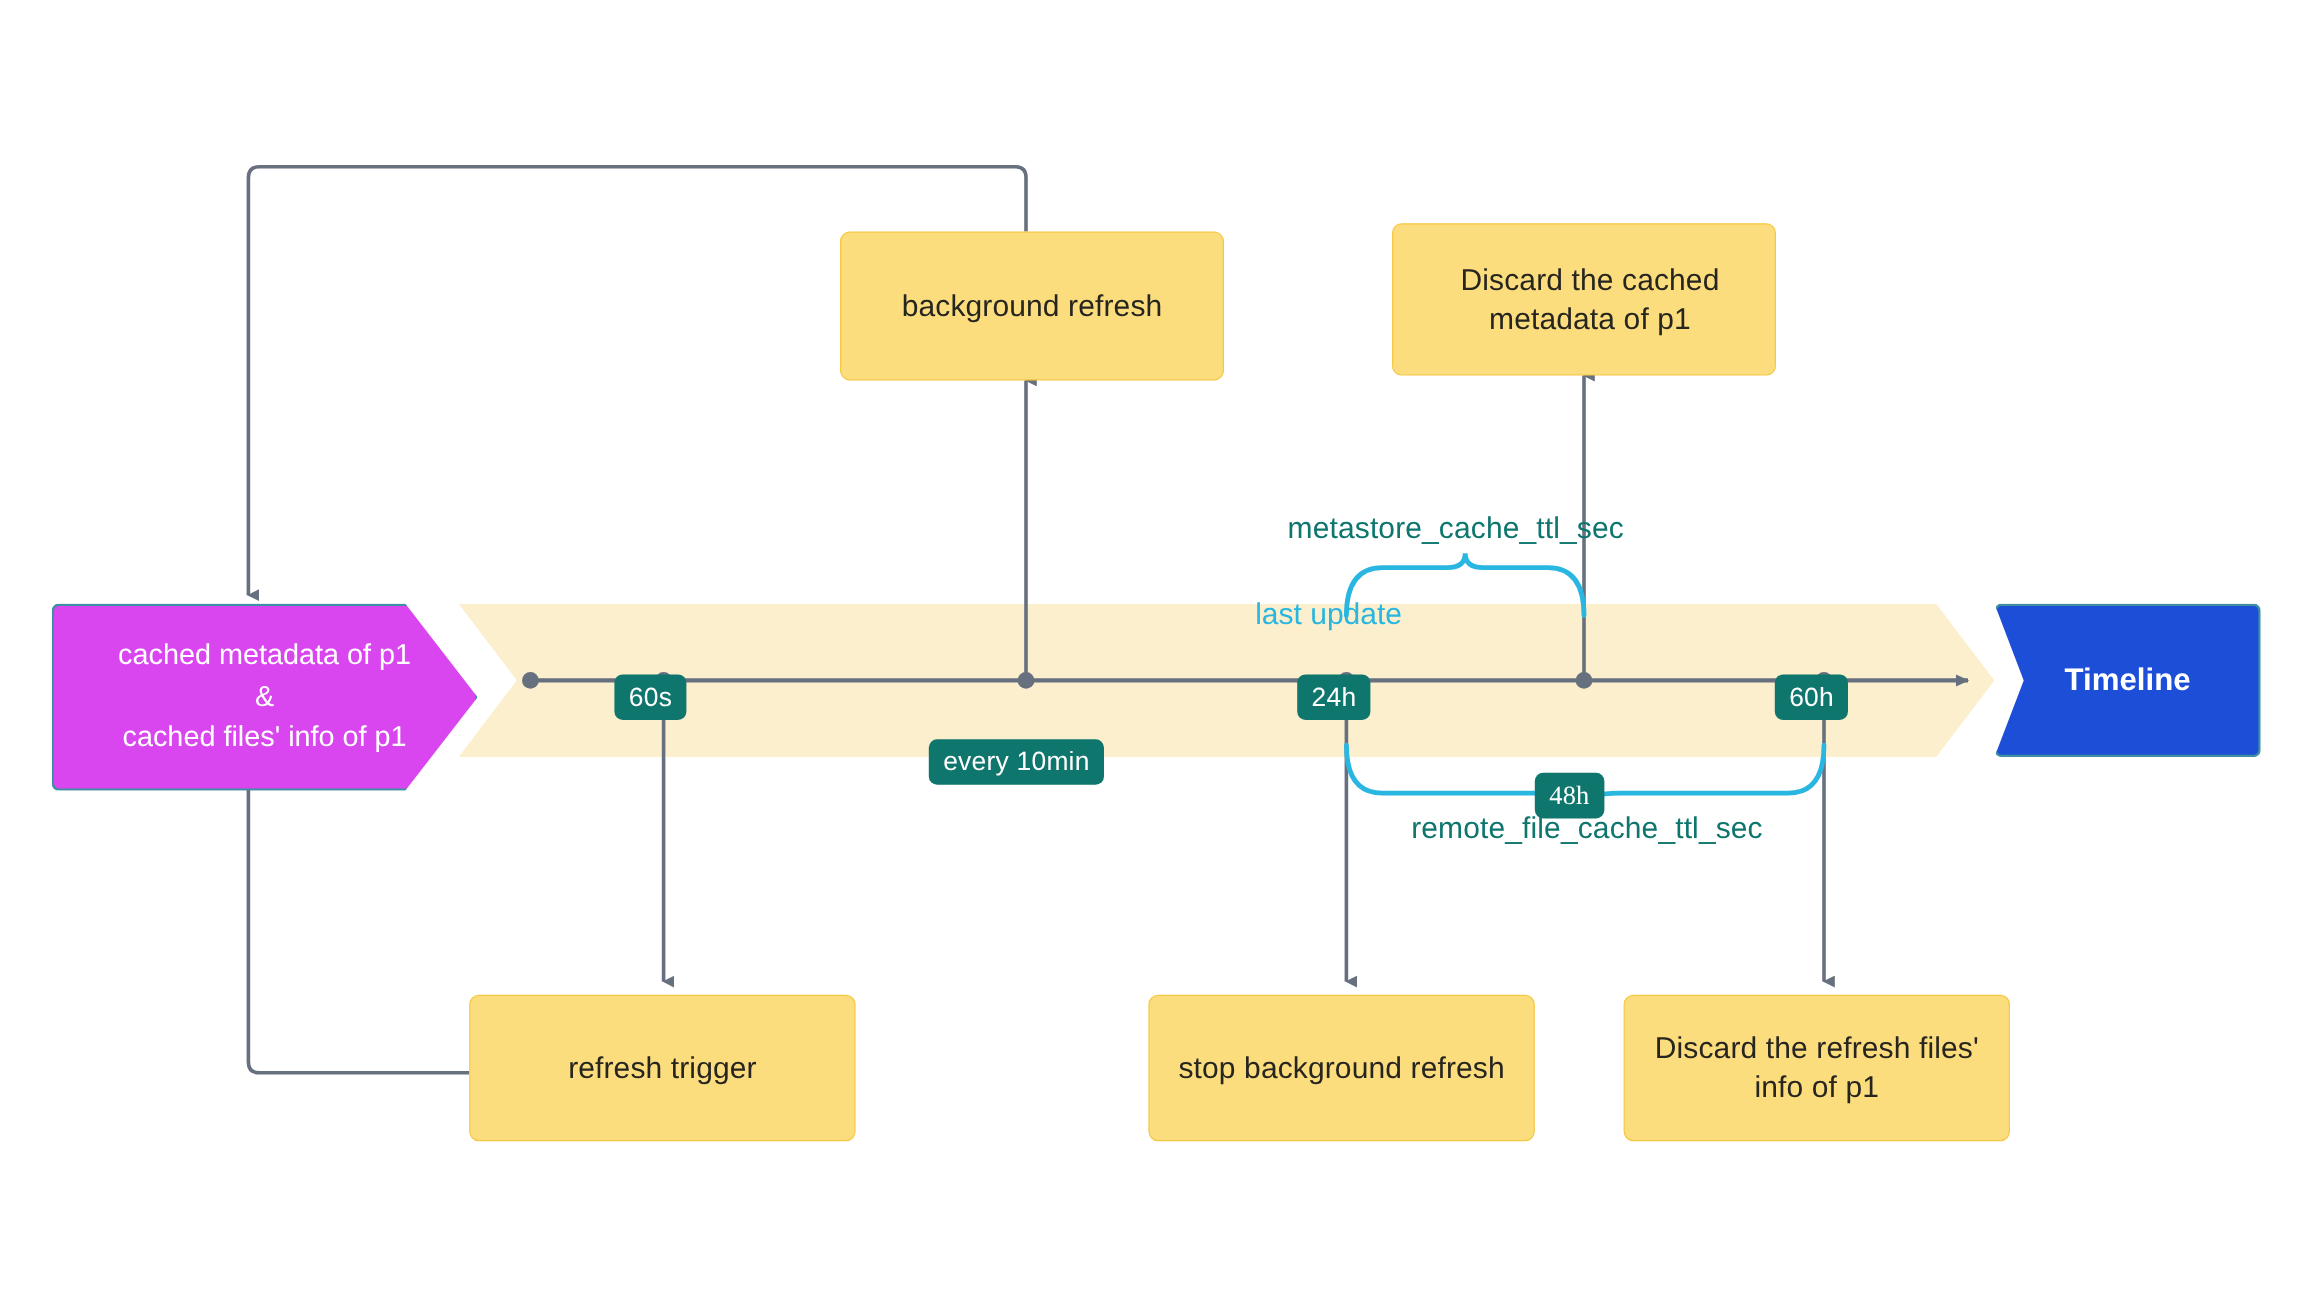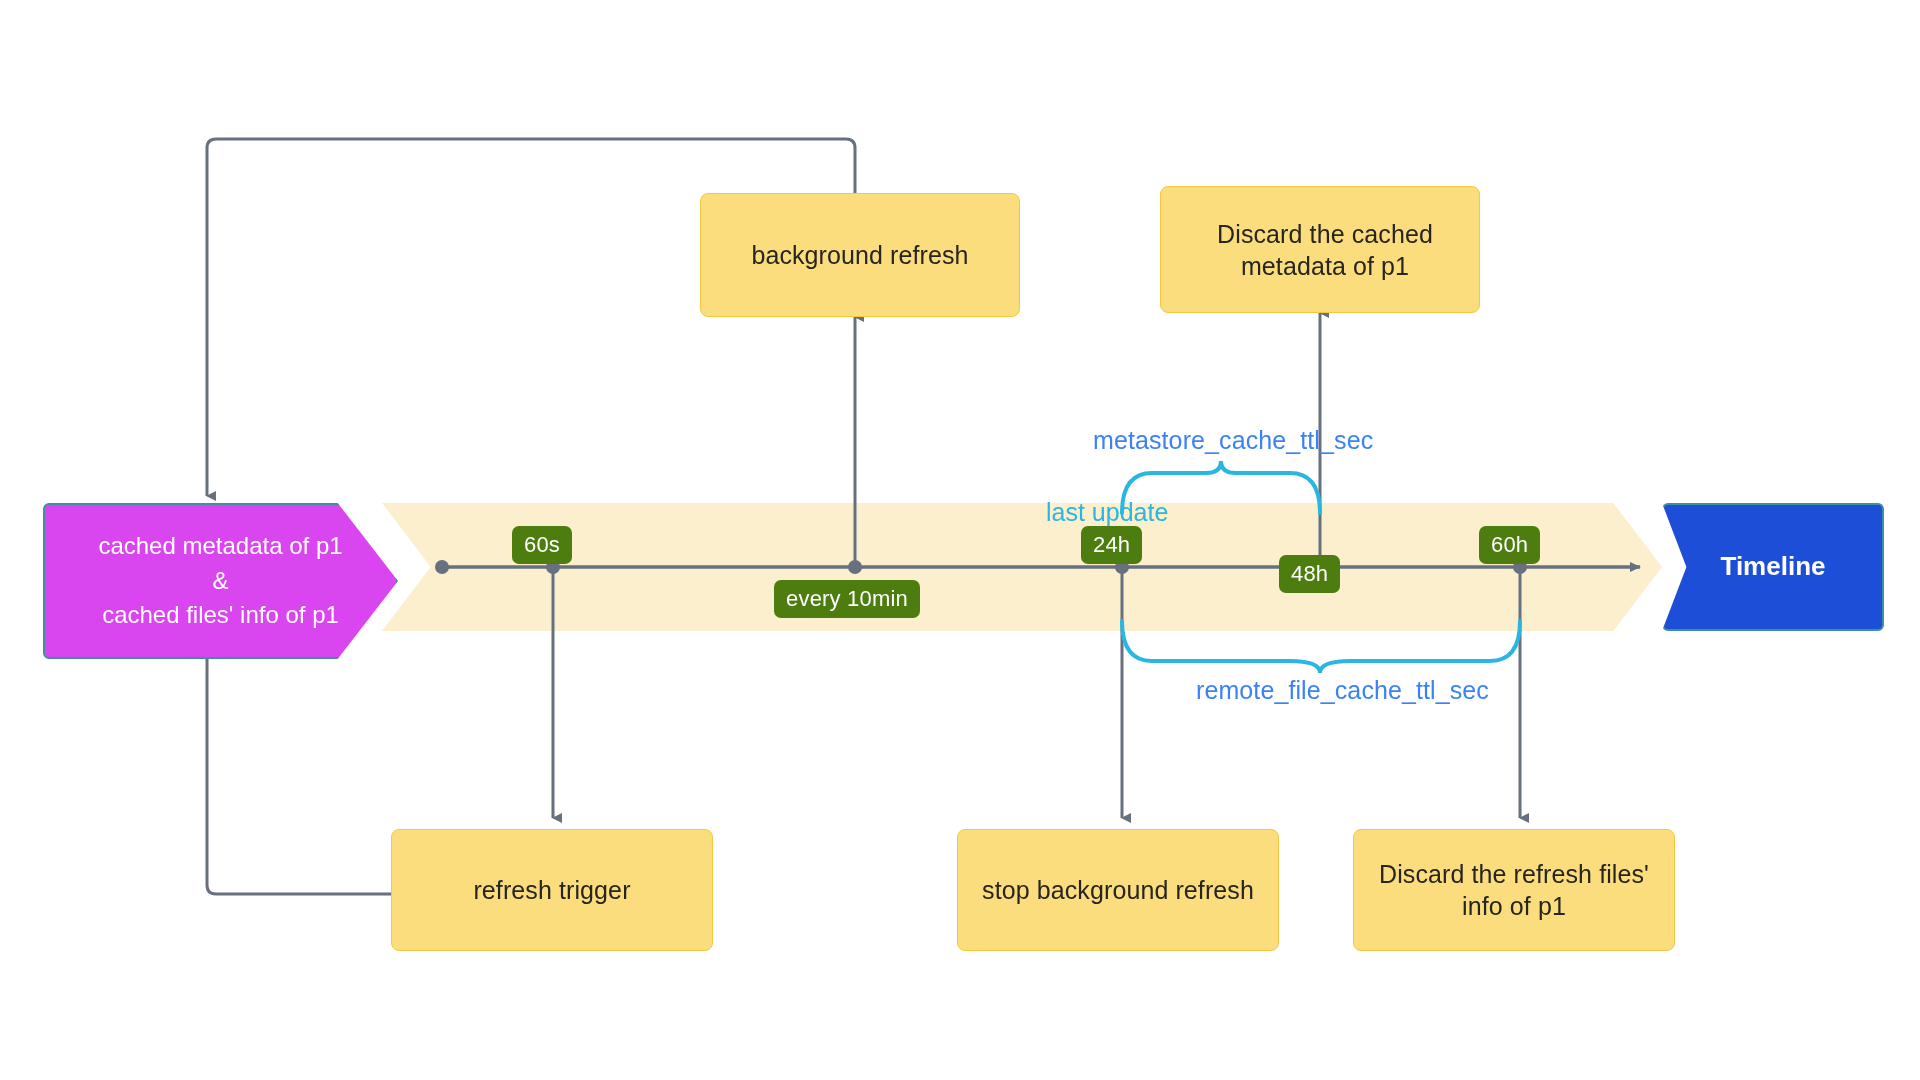--- a/index.html
+++ b/index.html
@@ -51,39 +51,39 @@
 
   .teal-chip {
     color: #ffffff;
     font-size: 24px;
     line-height: 1.45;
   }
 
   .pill {
     position: absolute;
     box-sizing: border-box;
-    background: #4d7c0f;
+    background: #0f766e;
     border-radius: 7px;
     color: #ffffff;
     font-size: 22px;
     display: flex;
     align-items: center;
     justify-content: center;
     letter-spacing: 0.2px;
     padding: 0 12px;
     height: 38px;
+    margin-top: 36px;
   }
 
   .ttl-label {
     position: absolute;
-    color: #3b82f6;
+    color: #0f766e;
     font-size: 25px;
     white-space: nowrap;
     letter-spacing: 0.1px;
-    margin-left: 20px;
   }
 
   .last-update {
     position: absolute;
     color: #29b6e0;
     font-size: 25px;
     white-space: nowrap;
   }
 
   
@@ -195,21 +195,21 @@
 
   <div class="node yellow-box" style="left:1353px; top:829px; width:322px; height:122px;">Discard the refresh  files'
 info of p1</div>
 
   <div class="pill" style="left:512px; top:526px;">60s</div>
 
   <div class="pill" style="left:774px; top:580px;">every 10min</div>
 
   <div class="pill" style="left:1081px; top:526px;">24h</div>
 
-  <div class="pill" style="left:1279px; top:555px;">48h</div>
+  <div class="pill" style="left:1279px; top:608px;font-family:Liberation Serif, serif;">48h</div>
 
   <div class="pill" style="left:1479px; top:526px;">60h</div>
 
   <div class="ttl-label" style="left:1073px; top:426px;">metastore_cache_ttl_sec</div>
 
   <div class="ttl-label" style="left:1176px; top:676px;">remote_file_cache_ttl_sec</div>
 
   <div class="last-update" style="left:1046px; top:498px;text-align:center;">last update</div>
 
 </div>

